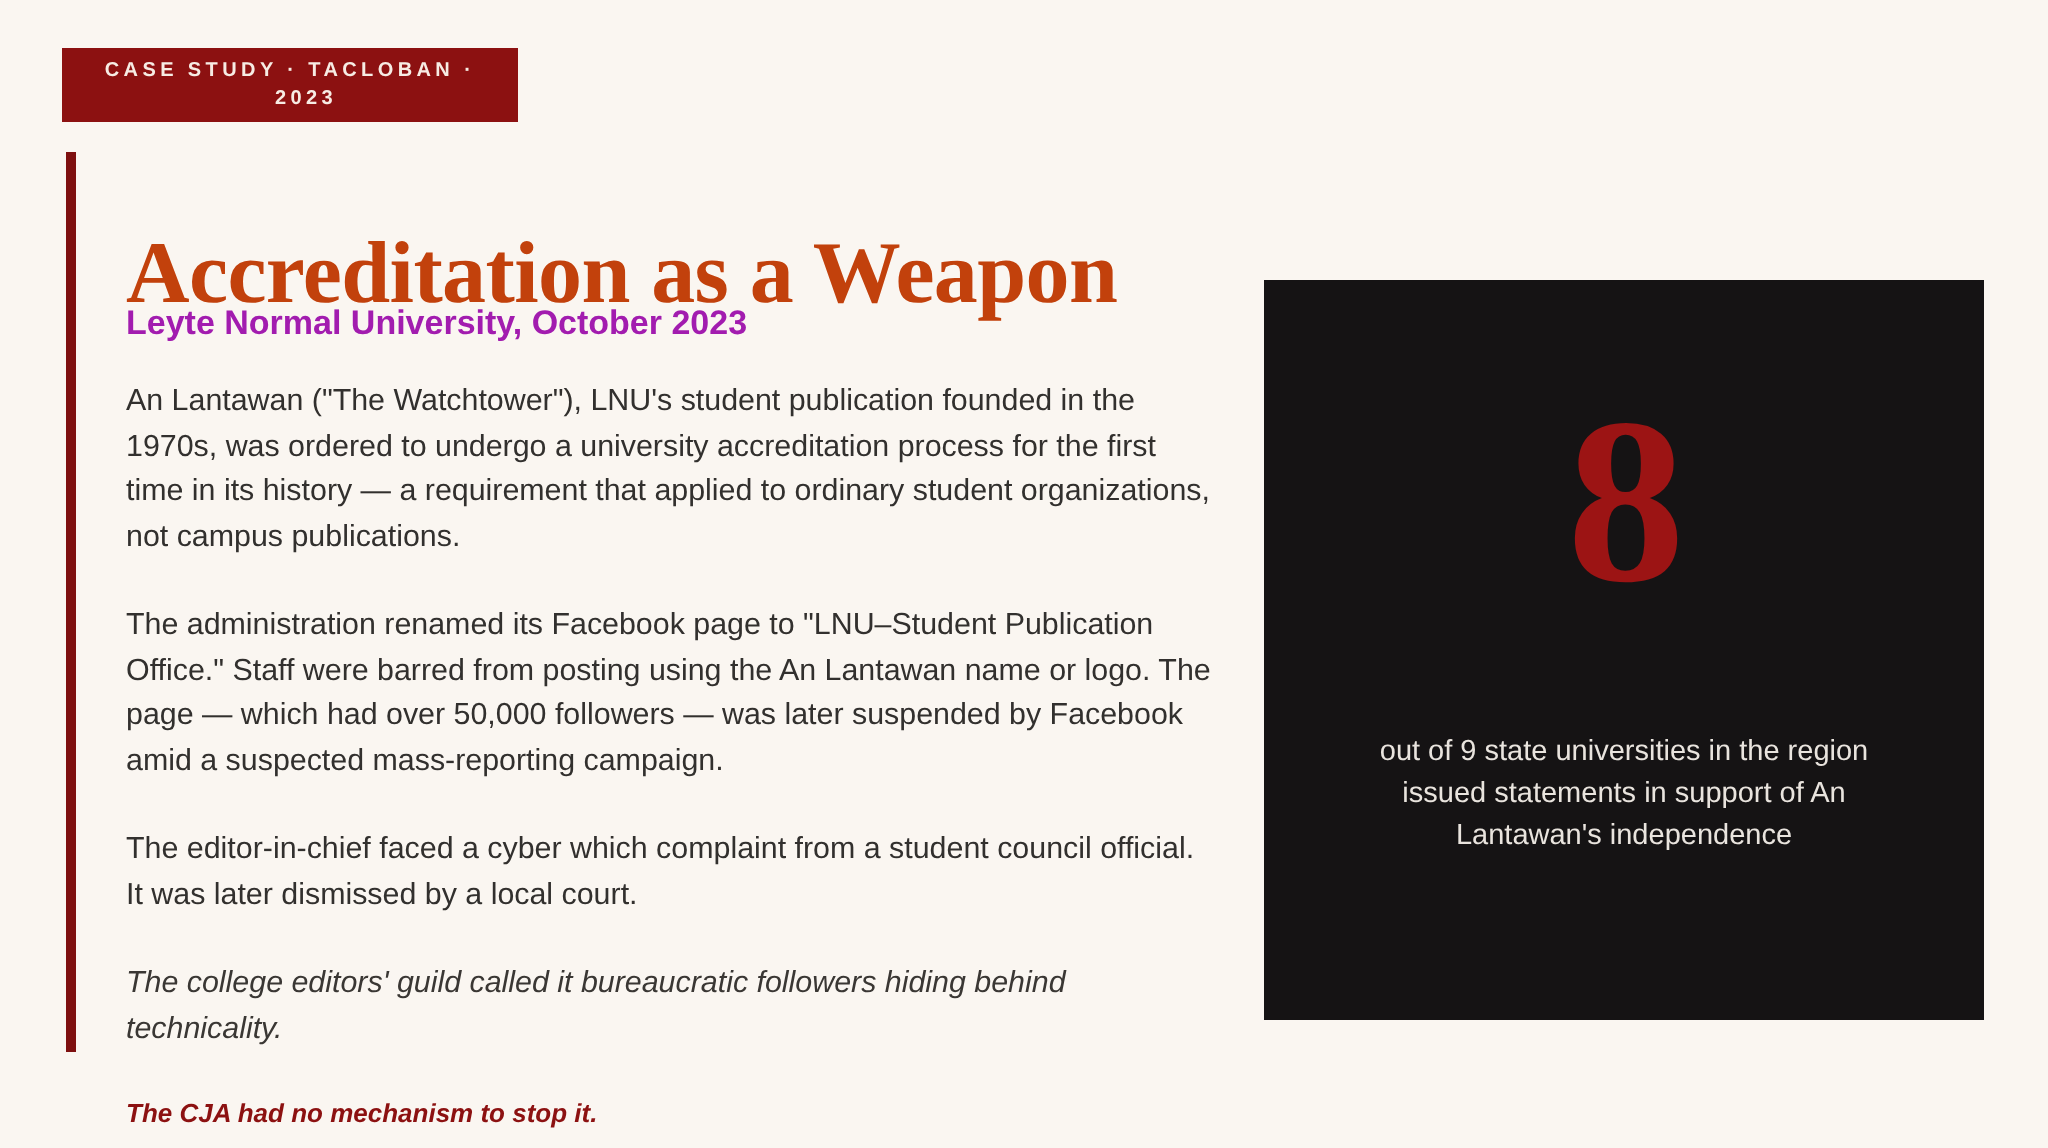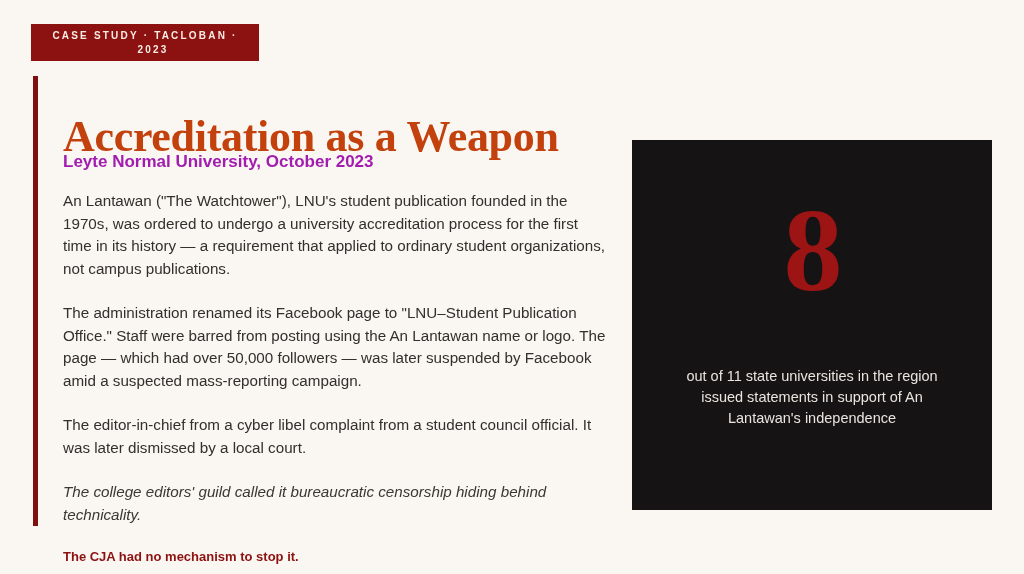--- a/index.html
+++ b/index.html
@@ -89,20 +89,21 @@
     margin: 0 0 22px 0;
   }
   .para.italic {
     font-style: italic;
     color: #3a3734;
     margin-bottom: 22px;
   }
   .kicker {
     font-size: 13px;
     font-weight: bold;
+    font-style: italic;
     color: #8c1111;
     margin: 0;
     line-height: 18px;
   }
 
   
   .stat-card {
     position: absolute;
     left: 632px;
     top: 140px;
@@ -143,23 +144,23 @@
   </div>
 
   <div class="left-rule"></div>
 
   <h1 class="title">Accreditation as a Weapon</h1>
 
   <div class="body-col">
     <p class="subhead">Leyte Normal University, October 2023</p>
     <p class="para">An Lantawan ("The Watchtower"), LNU's student publication founded in the 1970s, was ordered to undergo a university accreditation process for the first time in its history — a requirement that applied to ordinary student organizations, not campus publications.</p>
     <p class="para">The administration renamed its Facebook page to "LNU–Student Publication Office." Staff were barred from posting using the An Lantawan name or logo. The page — which had over 50,000 followers — was later suspended by Facebook amid a suspected mass-reporting campaign.</p>
-    <p class="para">The editor-in-chief from a cyber libel complaint from a student council official. It was later dismissed by a local court.</p>
-    <p class="para italic">The college editors' guild called it bureaucratic censorship hiding behind technicality.</p>
+    <p class="para">The editor-in-chief faced a cyber which complaint from a student council official. It was later dismissed by a local court.</p>
+    <p class="para italic">The college editors' guild called it bureaucratic followers hiding behind technicality.</p>
     <p class="kicker">The CJA had no mechanism to stop it.</p>
   </div>
 
   <div class="stat-card">
     <div class="stat-number">8</div>
-    <div class="stat-caption">out of 11 state universities in the region issued statements in support of An Lantawan's independence</div>
+    <div class="stat-caption">out of 9 state universities in the region issued statements in support of An Lantawan's independence</div>
   </div>
 
 </div>
 
 </body></html>

